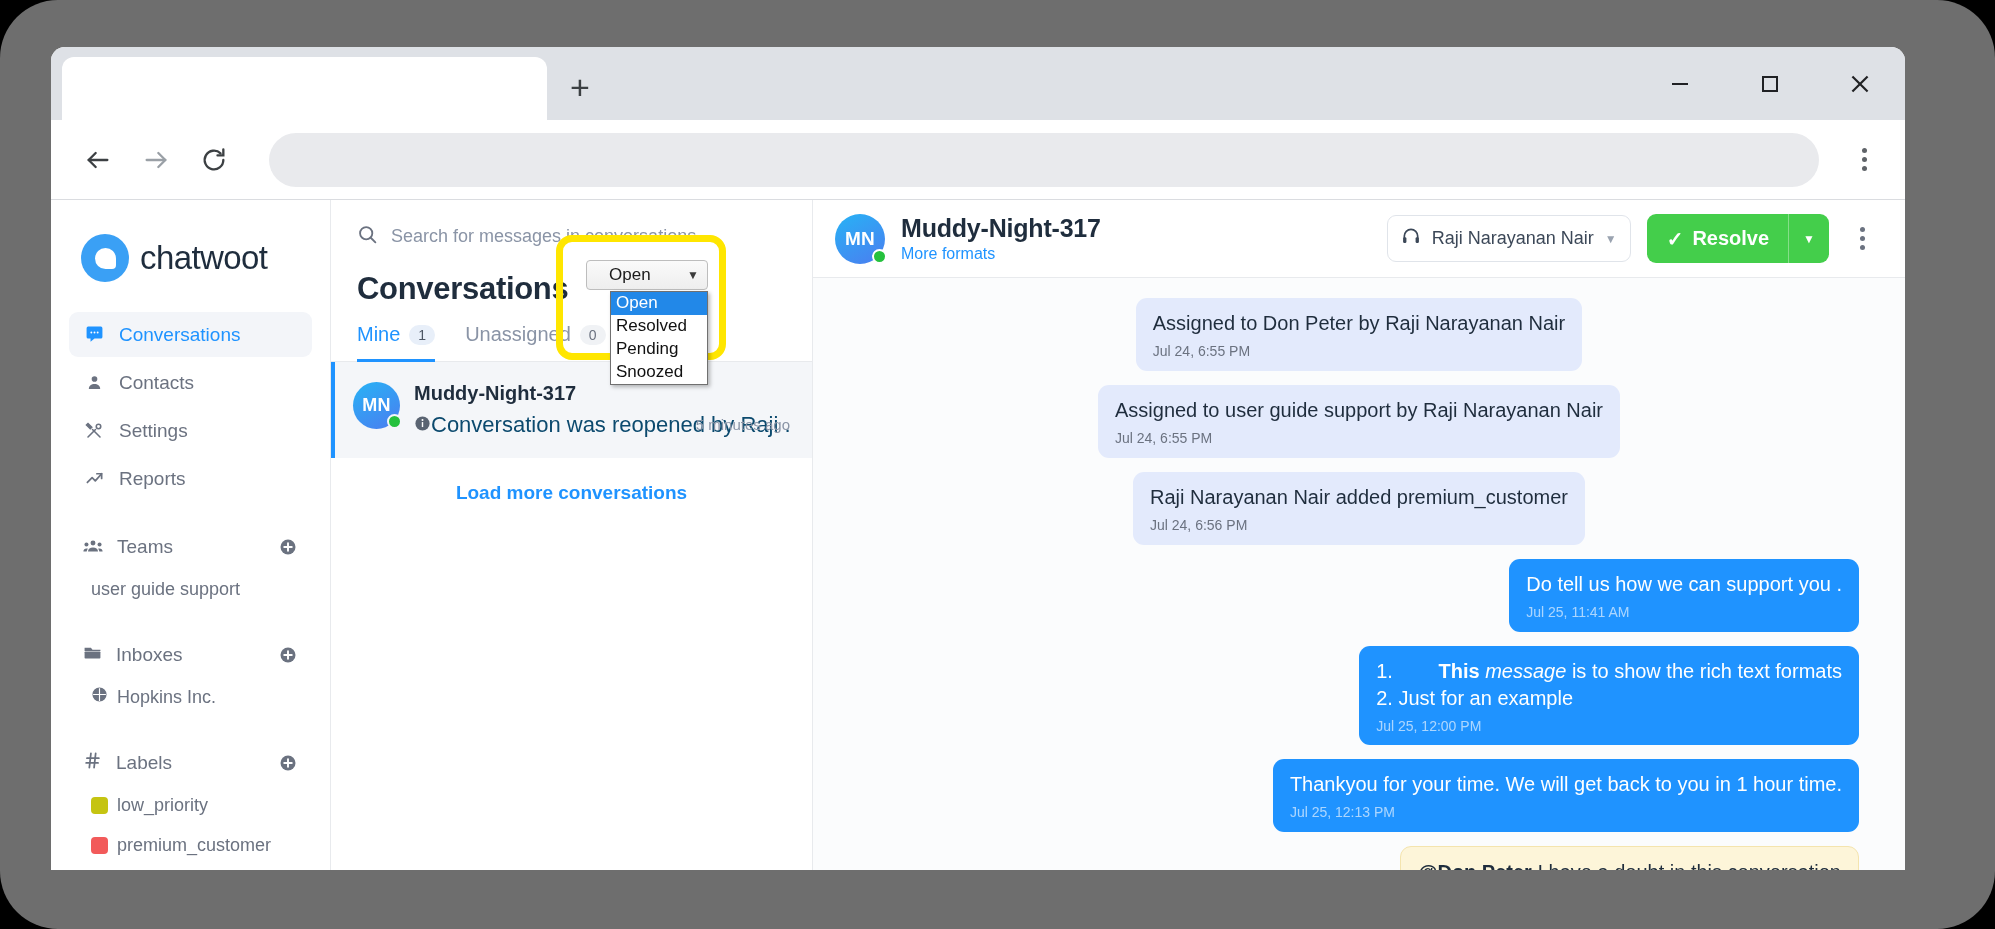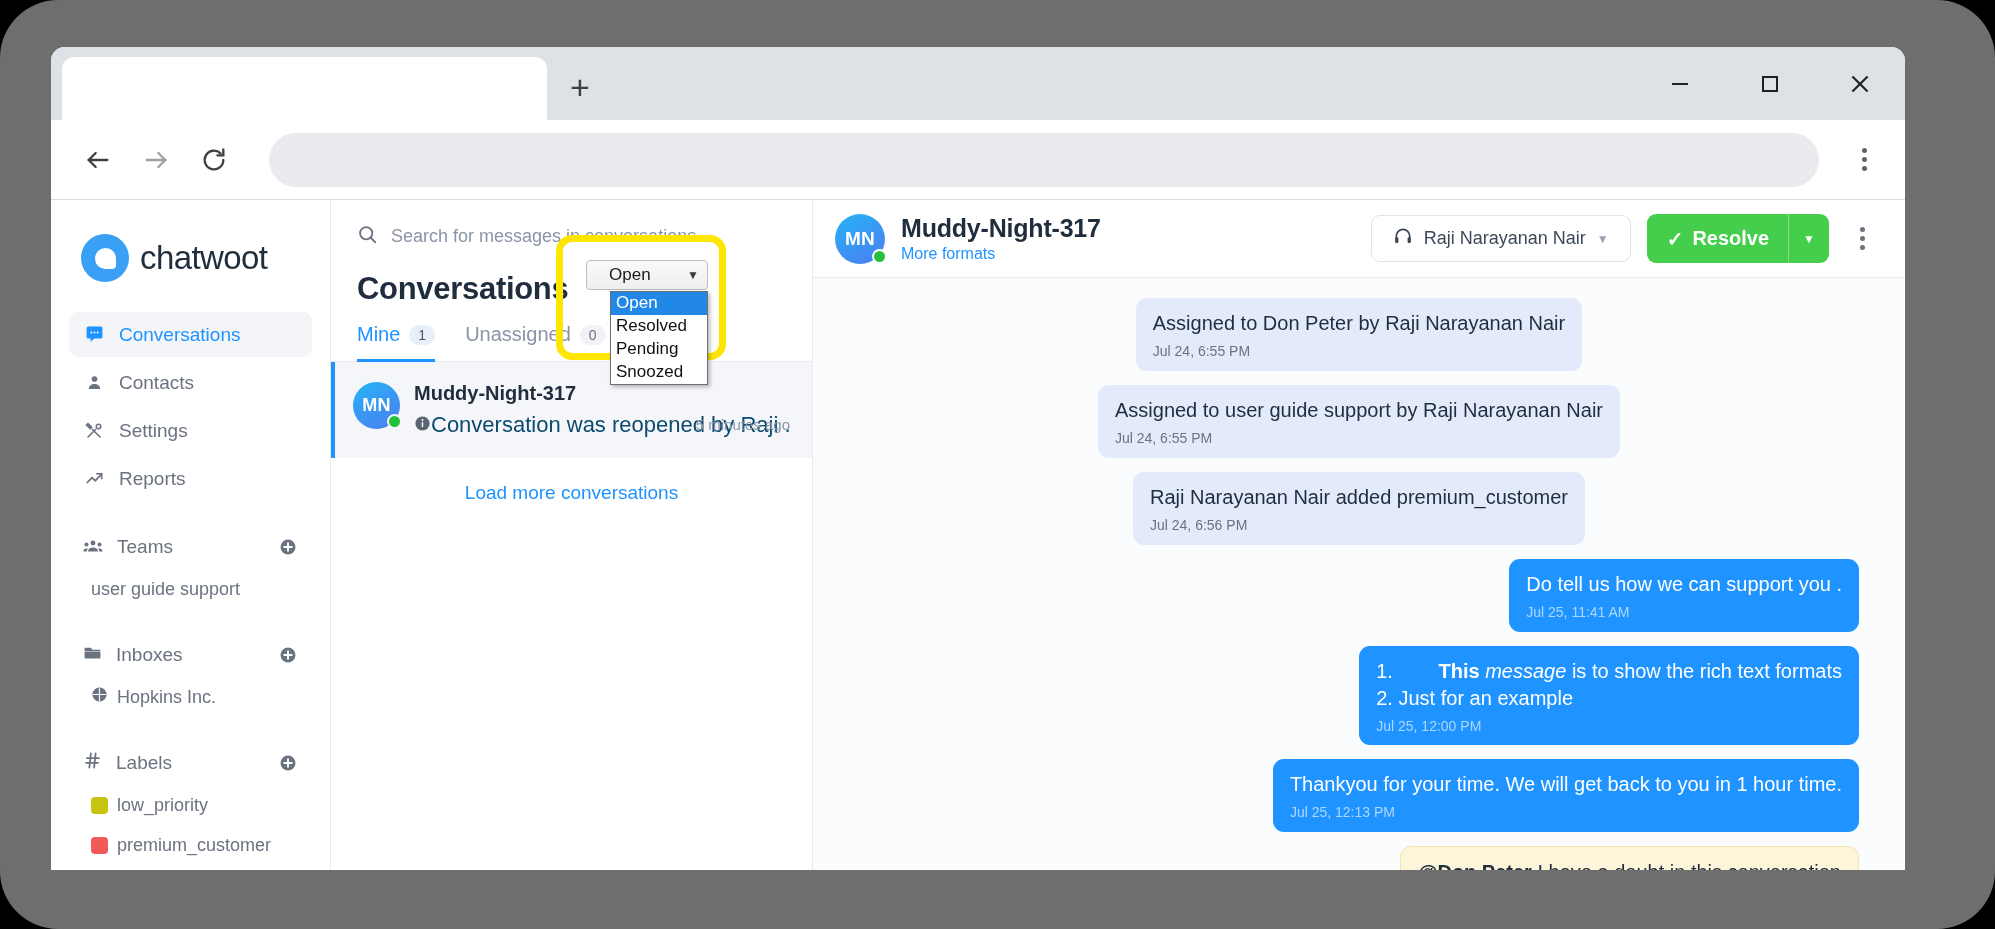--- a/index.html
+++ b/index.html
@@ -247,21 +247,21 @@
     font-size: 22px; color: #0c4a6e;
     display: flex; align-items: center; 
     white-space: nowrap; overflow: hidden;
   }
   #conv-item-time {
     font-size: 15px; color: #8a94a6;
     position: absolute; right: 22px; top: 54px;
   }
   #load-more {
     text-align: center;
-    color: #1f93ff; font-size: 19px; font-weight: 400;
+    color: #1f93ff; font-size: 19px; font-weight: 700;
     padding: 24px 0; cursor: pointer;
   }
   
   #status-filter-wrap {
     position: absolute;
     left: 255px; top: 60px;
     z-index: 30;
   }
   #status-select {
     width: 122px; height: 30px;
@@ -312,21 +312,21 @@
   }
   #conv-header-name {
     font-size: 25px; font-weight: 600; color: #1f2d3d; letter-spacing: -0.2px;
   }
   #conv-header-sub {
     font-size: 16px; color: #1f93ff; cursor: pointer; margin-top: 2px;
   }
   #assignee-select {
     display: flex; align-items: center; gap: 11px;
     border: 1px solid #e0e4ea; border-radius: 9px;
-    height: 47px; padding: 0 21px;
+    height: 47px; padding: 0 13px;
     font-size: 18px; color: #3c4858;
     cursor: pointer;
   }
   #resolve-button {
     display: flex; align-items: center;
     background: #44ce4b;
     color: #fff; border-radius: 9px;
     height: 49px; font-size: 20px; font-weight: 600;
     cursor: pointer;
     overflow: hidden;

